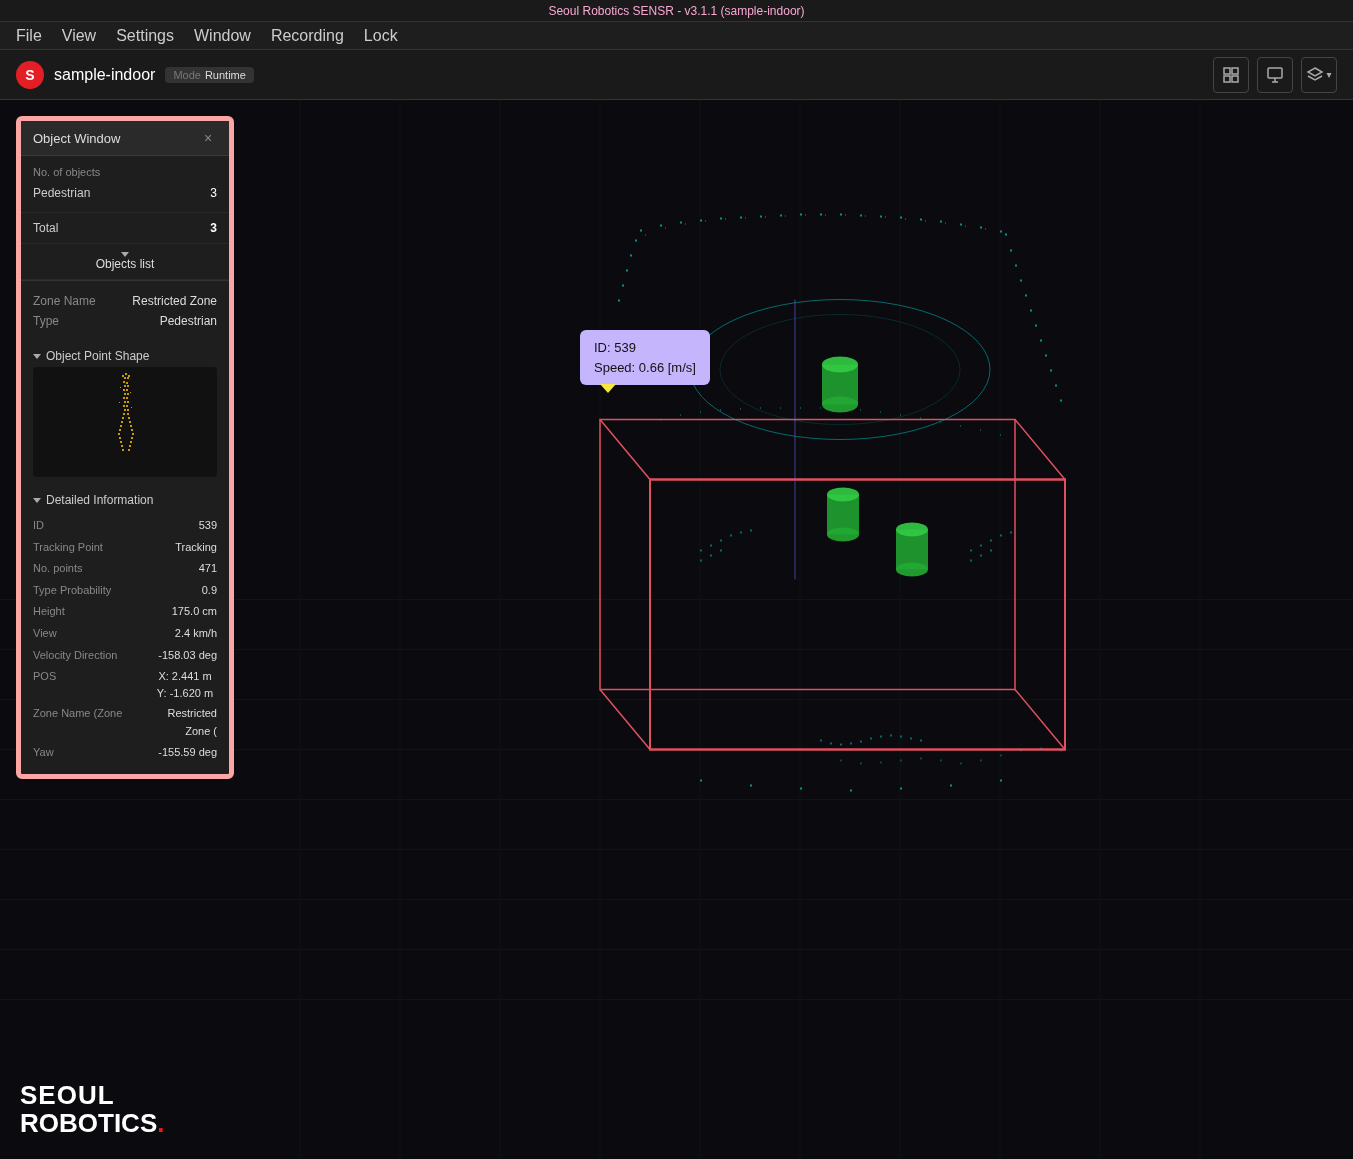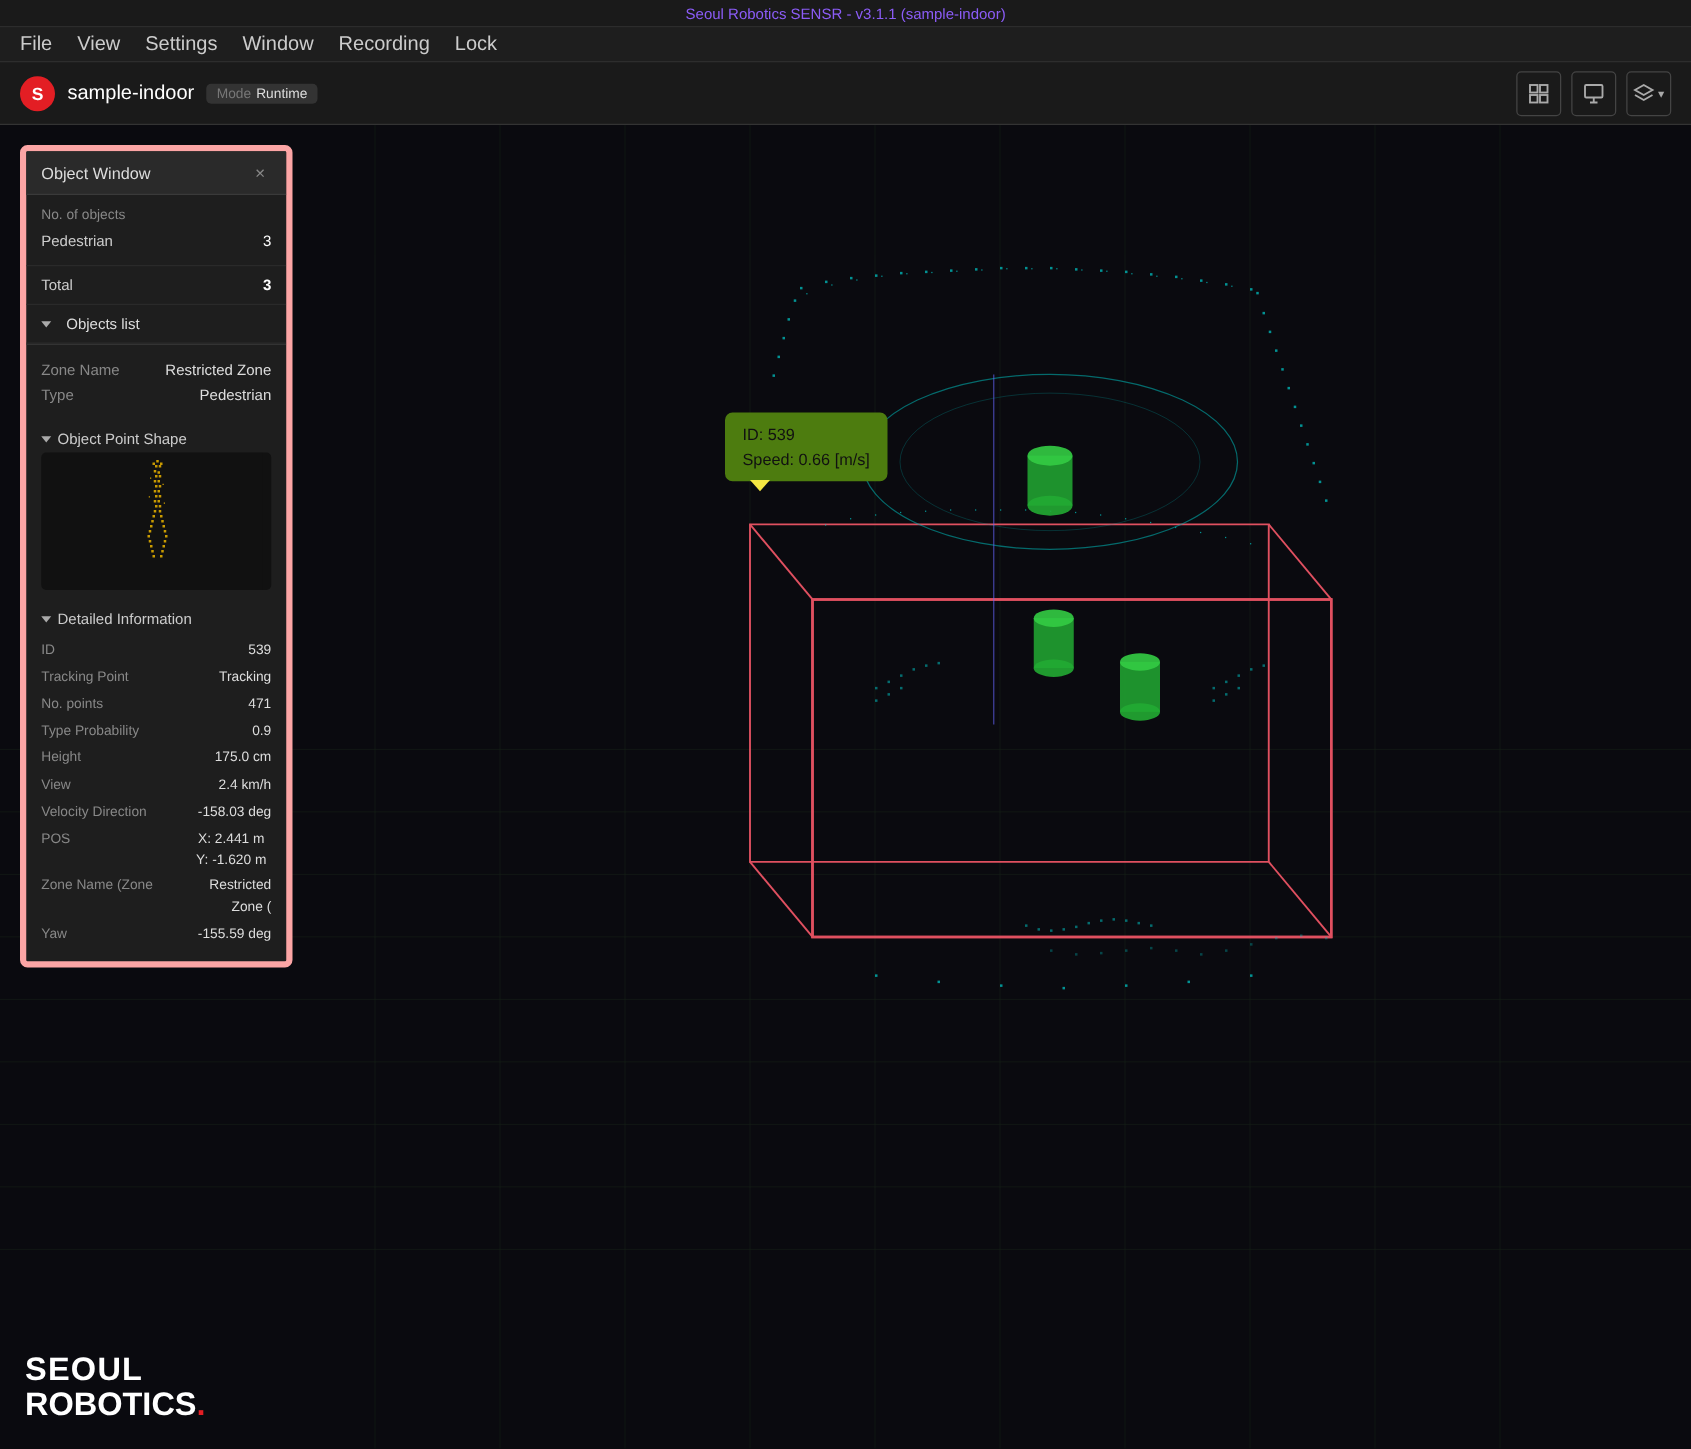--- a/index.html
+++ b/index.html
@@ -15,21 +15,21 @@
     }
 
     
     #title-bar {
       width: 100%;
       height: 22px;
       background: #1a1a1a;
       display: flex;
       align-items: center;
       justify-content: center;
-      color: #8b5cf6;
+      color: #f9a8d4;
       font-size: 12px;
       border-bottom: 1px solid #333;
     }
 
     
     #menu-bar {
       width: 100%;
       height: 28px;
       background: #1e1e1e;
       display: flex;
@@ -187,25 +187,26 @@
       font-size: 12px;
       border-bottom: 1px solid #2a2a2a;
     }
     .total-value { color: #fff; font-weight: bold; }
 
     
     .objects-list-header {
       padding: 8px 12px;
       display: flex;
       align-items: center;
-      gap: 12px;
+      gap: 0;
       color: #ddd;
       font-size: 12px;
       border-bottom: 1px solid #2a2a2a;
       cursor: pointer;
+      flex-direction: column;
     }
     .triangle-down {
       width: 0; height: 0;
       border-left: 4px solid transparent;
       border-right: 4px solid transparent;
       border-top: 5px solid #aaa;
     }
     .object-list-items { }
     .object-item {
       padding: 5px 12px 5px 22px;
@@ -278,21 +279,21 @@
       line-height: 1.6;
     }
     .detail-key { color: #888; flex: 0 0 120px; }
     .detail-val { color: #ddd; flex: 1; text-align: right; }
 
     
     #object-tooltip {
       position: absolute;
       top: 230px;
       left: 580px;
-      background: #4d7c0f;
+      background: #c4b5fd;
       color: #111;
       padding: 8px 14px;
       border-radius: 6px;
       font-size: 13px;
       font-weight: 500;
       line-height: 1.5;
       pointer-events: none;
     }
     #object-tooltip::after {
       content: '';

